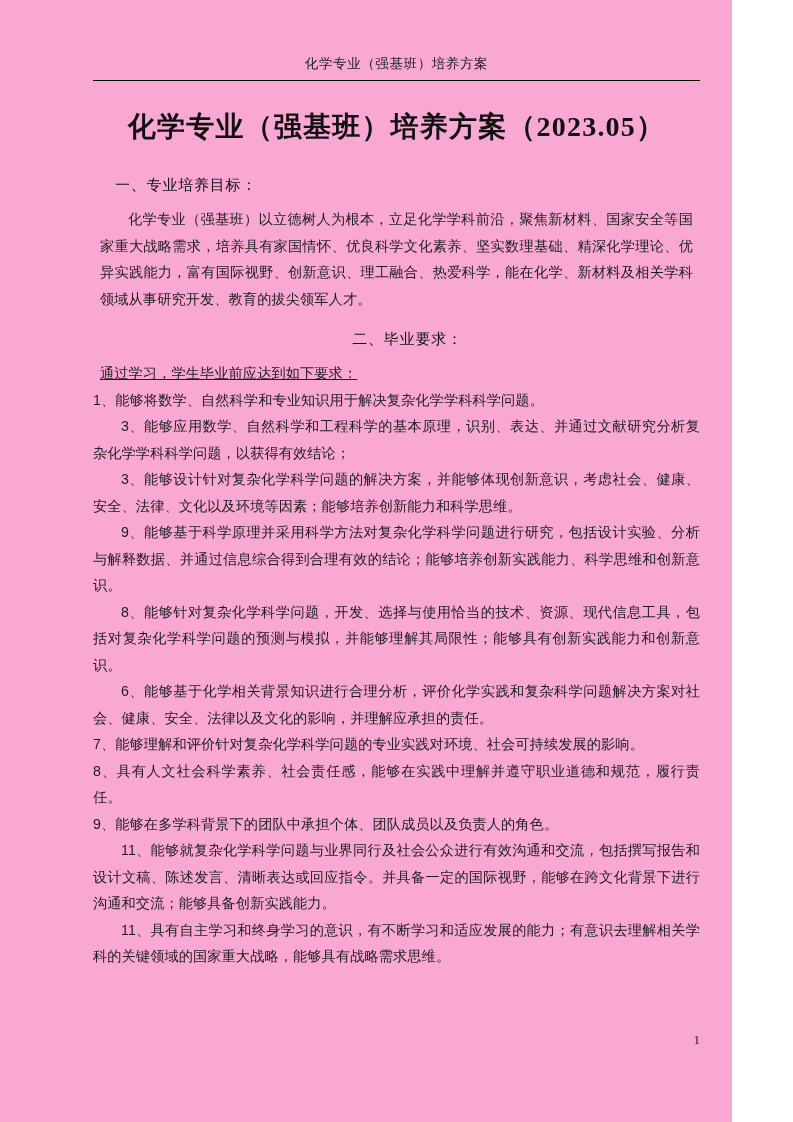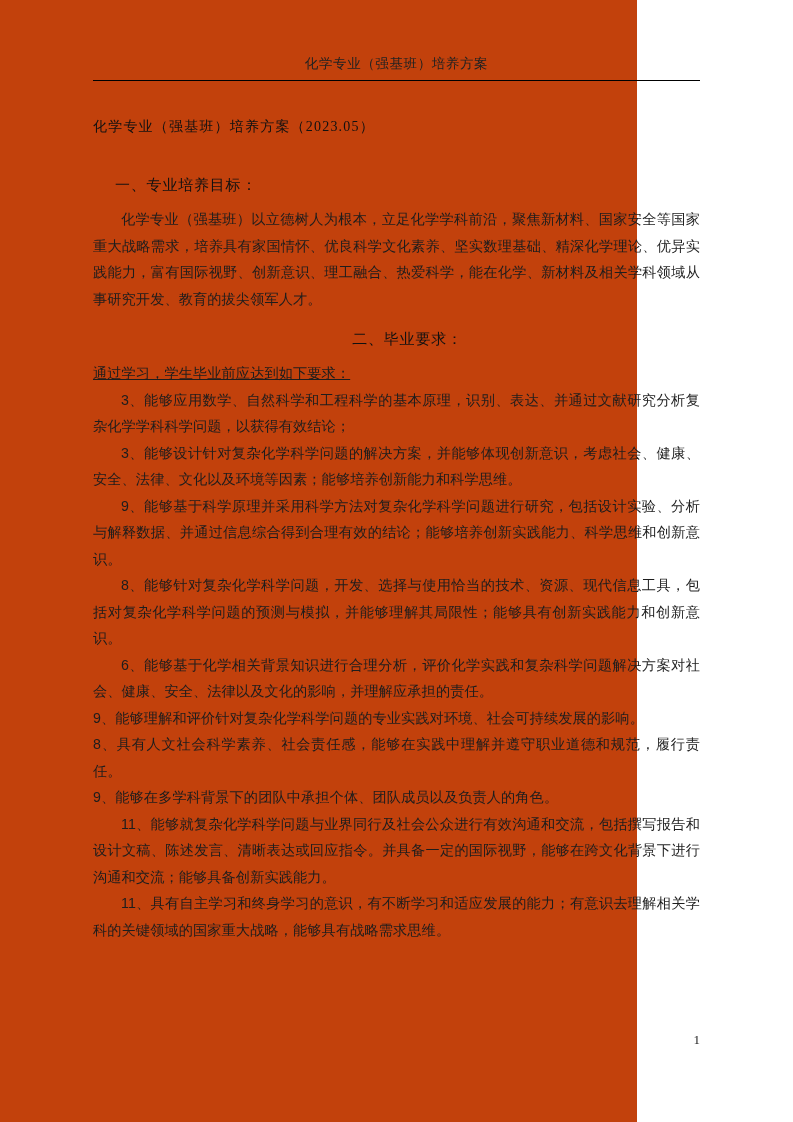--- a/index.html
+++ b/index.html
@@ -13,23 +13,24 @@
     position: relative;
     overflow: hidden;
     font-family: "Liberation Sans", "DejaVu Sans", sans-serif;
     color: #1a1a1a;
     -webkit-font-smoothing: antialiased;
   }
 
   .page {
     position: absolute;
     top: 0; left: 0;
-    width: 637px;
+    width: 702px;
     height: 1122px;
-    background: #c2410c;
+    background: #f9a8d4;
+    padding-left: 30px;
   }
 
   
   .page-header {
     position: absolute;
     top: 55px;
     left: 93px;
     width: 607px;
     text-align: center;
   }
@@ -53,26 +54,27 @@
   
   .content {
     position: absolute;
     top: 112px;
     left: 93px;
     width: 607px;
   }
 
   .doc-title {
     font-family: "Liberation Serif", "DejaVu Serif", serif;
-    font-size: 14px;
+    font-size: 28px;
+    text-align: center;
     letter-spacing: 1.2px;
     color: #111;
     margin: 0 0 30px 0;
     line-height: 30px;
-    font-weight: normal;
+    font-weight: bold;
   }
 
   .section-heading {
     font-family: Liberation Serif, serif;
     font-size: 15px;
     letter-spacing: 0.8px;
     color: #111;
     margin: 0 0 8px 0;
     padding-left: 22px;
     line-height: 26px;
@@ -83,21 +85,21 @@
     text-align: center;
   }
 
   .para {
     font-family: "Liberation Sans", "DejaVu Sans", sans-serif;
     font-size: 14.2px;
     line-height: 26.5px;
     color: #1d1d1d;
     text-align: justify;
     text-justify: inter-ideograph;
-    margin: 0;
+    margin: 7px;
     letter-spacing: 0.1px;
   }
   .para.indent {
     text-indent: 28px;
   }
   .para.flush {
     text-indent: 0;
   }
   .para.lead {
     margin-bottom: 0;
@@ -154,26 +156,27 @@
 
     <h2 class="section-heading">一、专业培养目标：</h2>
 
     <p class="para indent">化学专业（强基班）以立德树人为根本，立足化学学科前沿，聚焦新材料、国家安全等国家重大战略需求，培养具有家国情怀、优良科学文化素养、坚实数理基础、精深化学理论、优异实践能力，富有国际视野、创新意识、理工融合、热爱科学，能在化学、新材料及相关学科领域从事研究开发、教育的拔尖领军人才。</p>
 
     <h2 class="section-heading second">二、毕业要求：</h2>
 
     <p class="para flush lead">通过学习，学生毕业前应达到如下要求：</p>
 
     <ul class="req-list">
+      <li class="singleline">1、能够将数学、自然科学和专业知识用于解决复杂化学学科科学问题。</li>
       <li class="multiline">3、能够应用数学、自然科学和工程科学的基本原理，识别、表达、并通过文献研究分析复杂化学学科科学问题，以获得有效结论；</li>
       <li class="multiline">3、能够设计针对复杂化学科学问题的解决方案，并能够体现创新意识，考虑社会、健康、安全、法律、文化以及环境等因素；能够培养创新能力和科学思维。</li>
       <li class="multiline">9、能够基于科学原理并采用科学方法对复杂化学科学问题进行研究，包括设计实验、分析与解释数据、并通过信息综合得到合理有效的结论；能够培养创新实践能力、科学思维和创新意识。</li>
       <li class="multiline">8、能够针对复杂化学科学问题，开发、选择与使用恰当的技术、资源、现代信息工具，包括对复杂化学科学问题的预测与模拟，并能够理解其局限性；能够具有创新实践能力和创新意识。</li>
       <li class="multiline">6、能够基于化学相关背景知识进行合理分析，评价化学实践和复杂科学问题解决方案对社会、健康、安全、法律以及文化的影响，并理解应承担的责任。</li>
-      <li class="singleline">9、能够理解和评价针对复杂化学科学问题的专业实践对环境、社会可持续发展的影响。</li>
+      <li class="singleline">7、能够理解和评价针对复杂化学科学问题的专业实践对环境、社会可持续发展的影响。</li>
       <li class="singleline">8、具有人文社会科学素养、社会责任感，能够在实践中理解并遵守职业道德和规范，履行责任。</li>
       <li class="singleline">9、能够在多学科背景下的团队中承担个体、团队成员以及负责人的角色。</li>
       <li class="multiline">11、能够就复杂化学科学问题与业界同行及社会公众进行有效沟通和交流，包括撰写报告和设计文稿、陈述发言、清晰表达或回应指令。并具备一定的国际视野，能够在跨文化背景下进行沟通和交流；能够具备创新实践能力。</li>
       <li class="multiline">11、具有自主学习和终身学习的意识，有不断学习和适应发展的能力；有意识去理解相关学科的关键领域的国家重大战略，能够具有战略需求思维。</li>
     </ul>
 
   </div>
 
   <div class="page-number">1</div>
 

